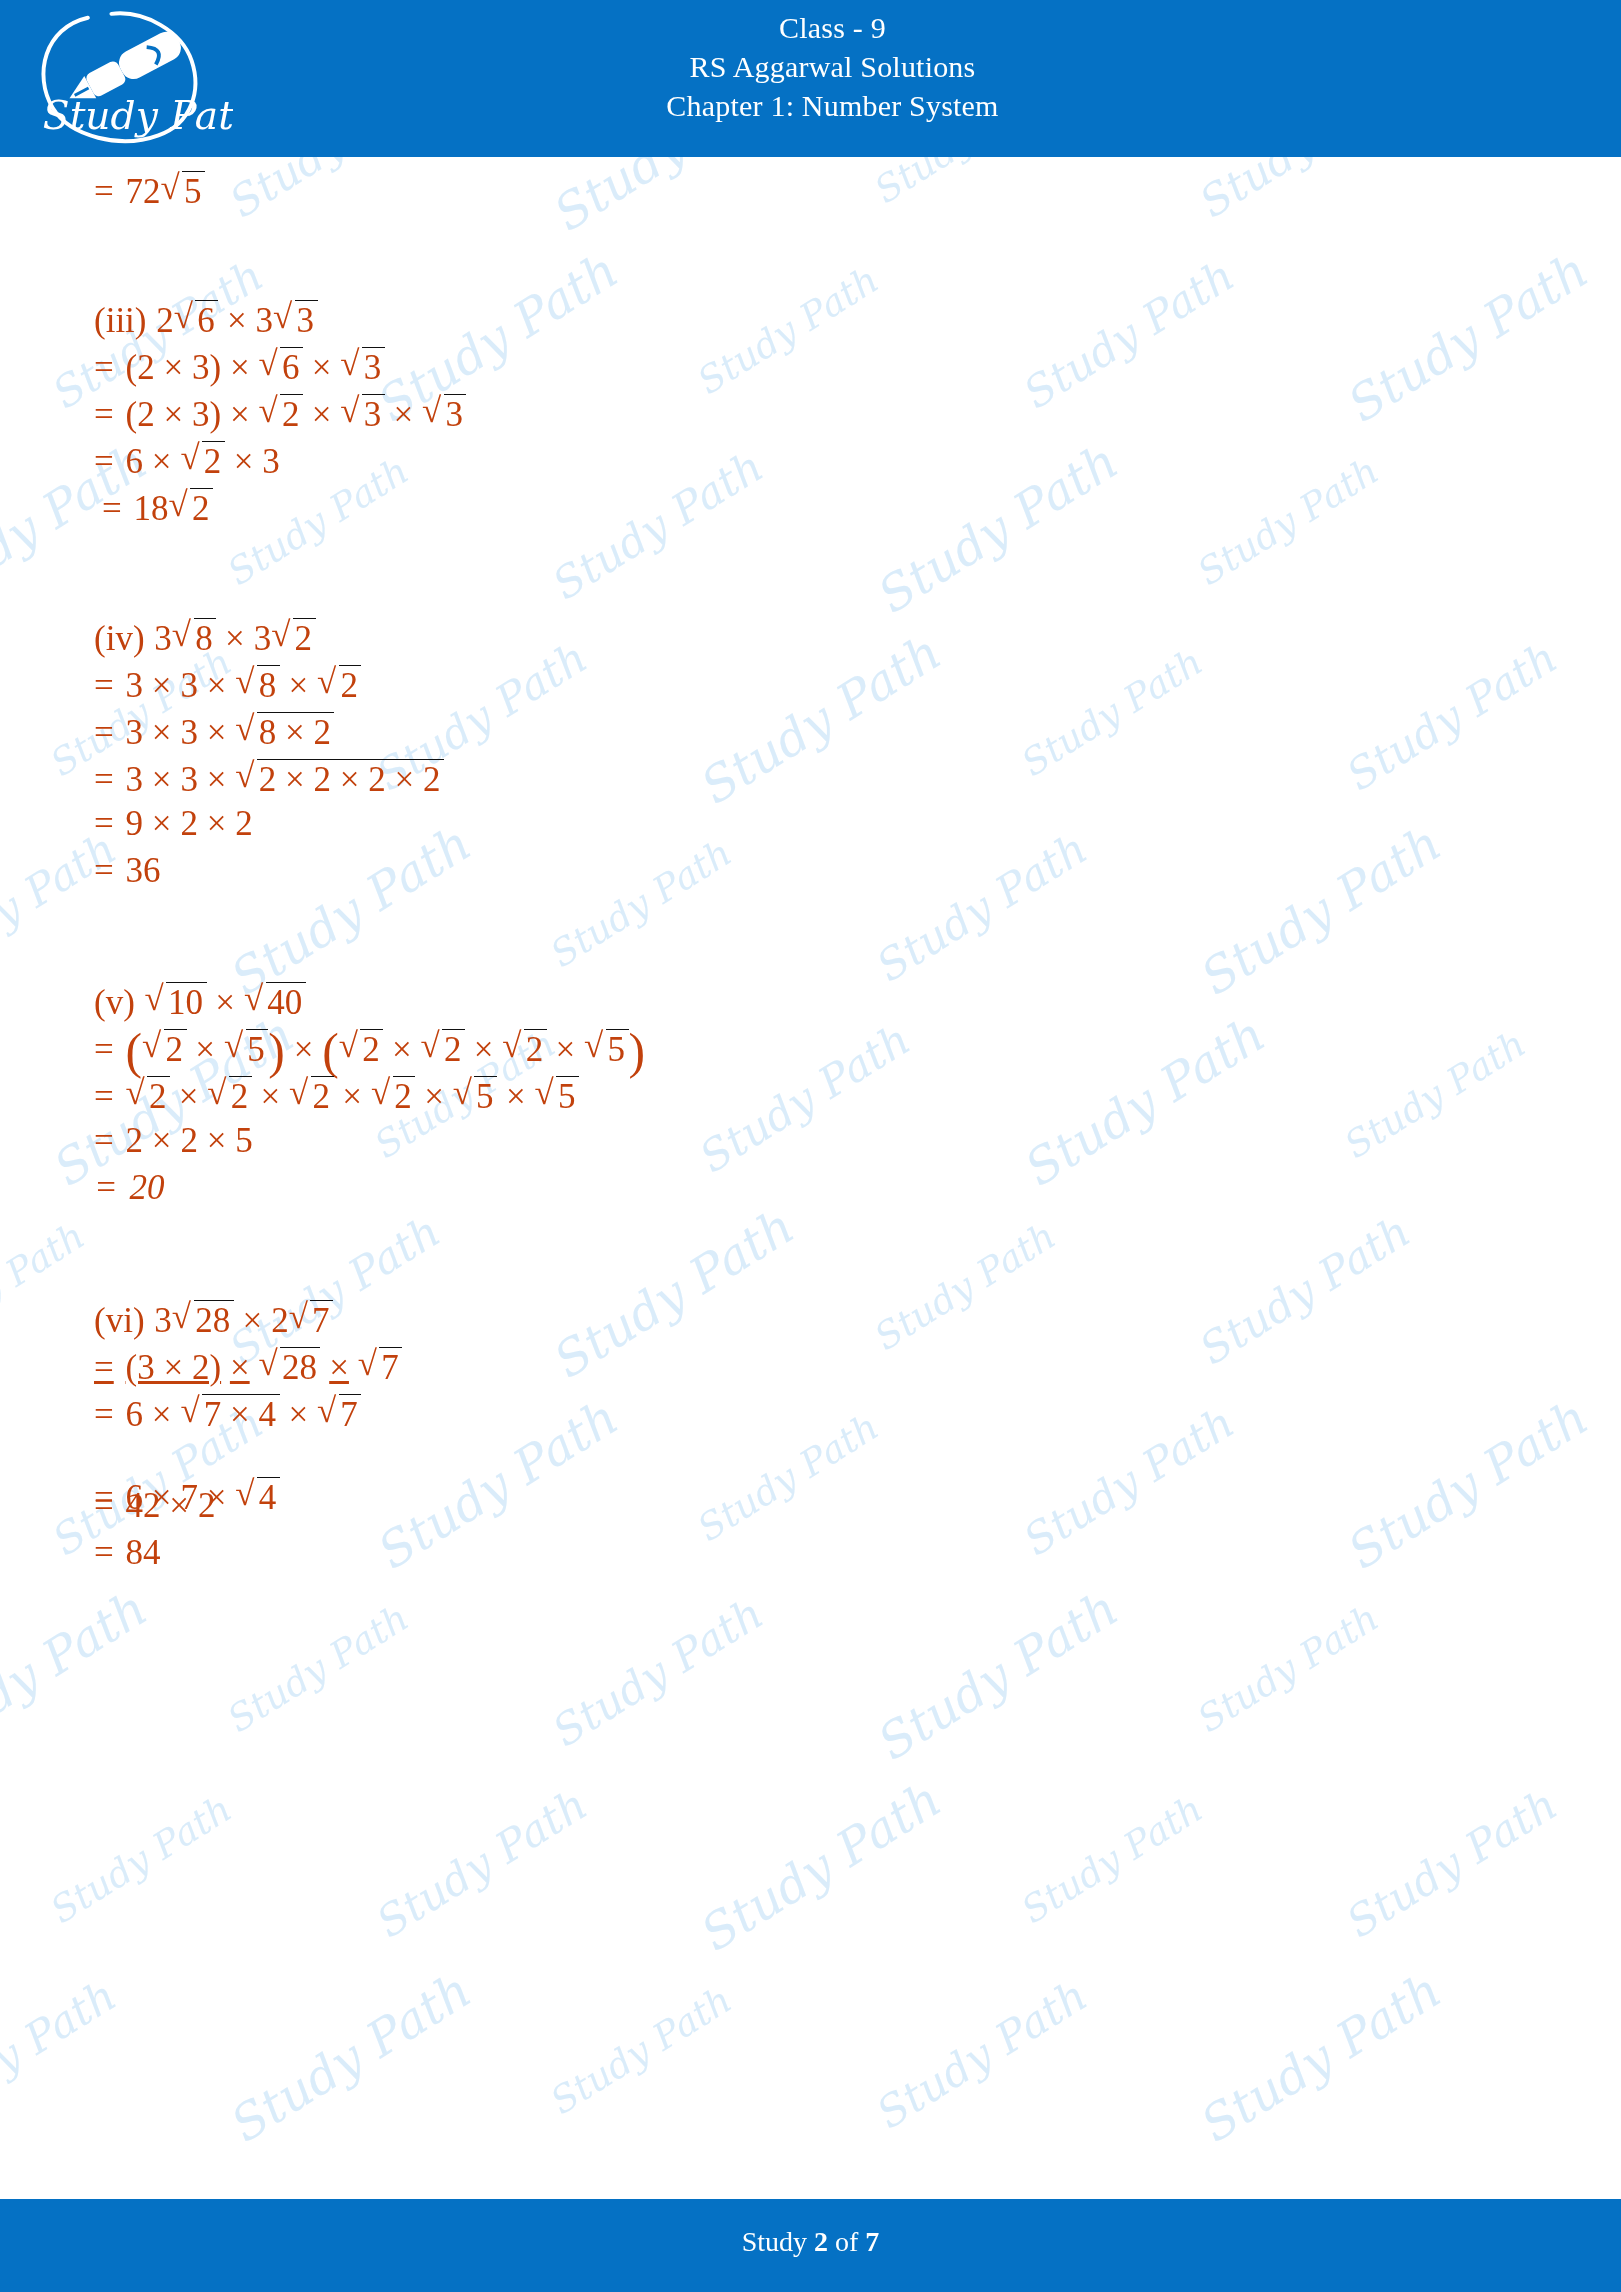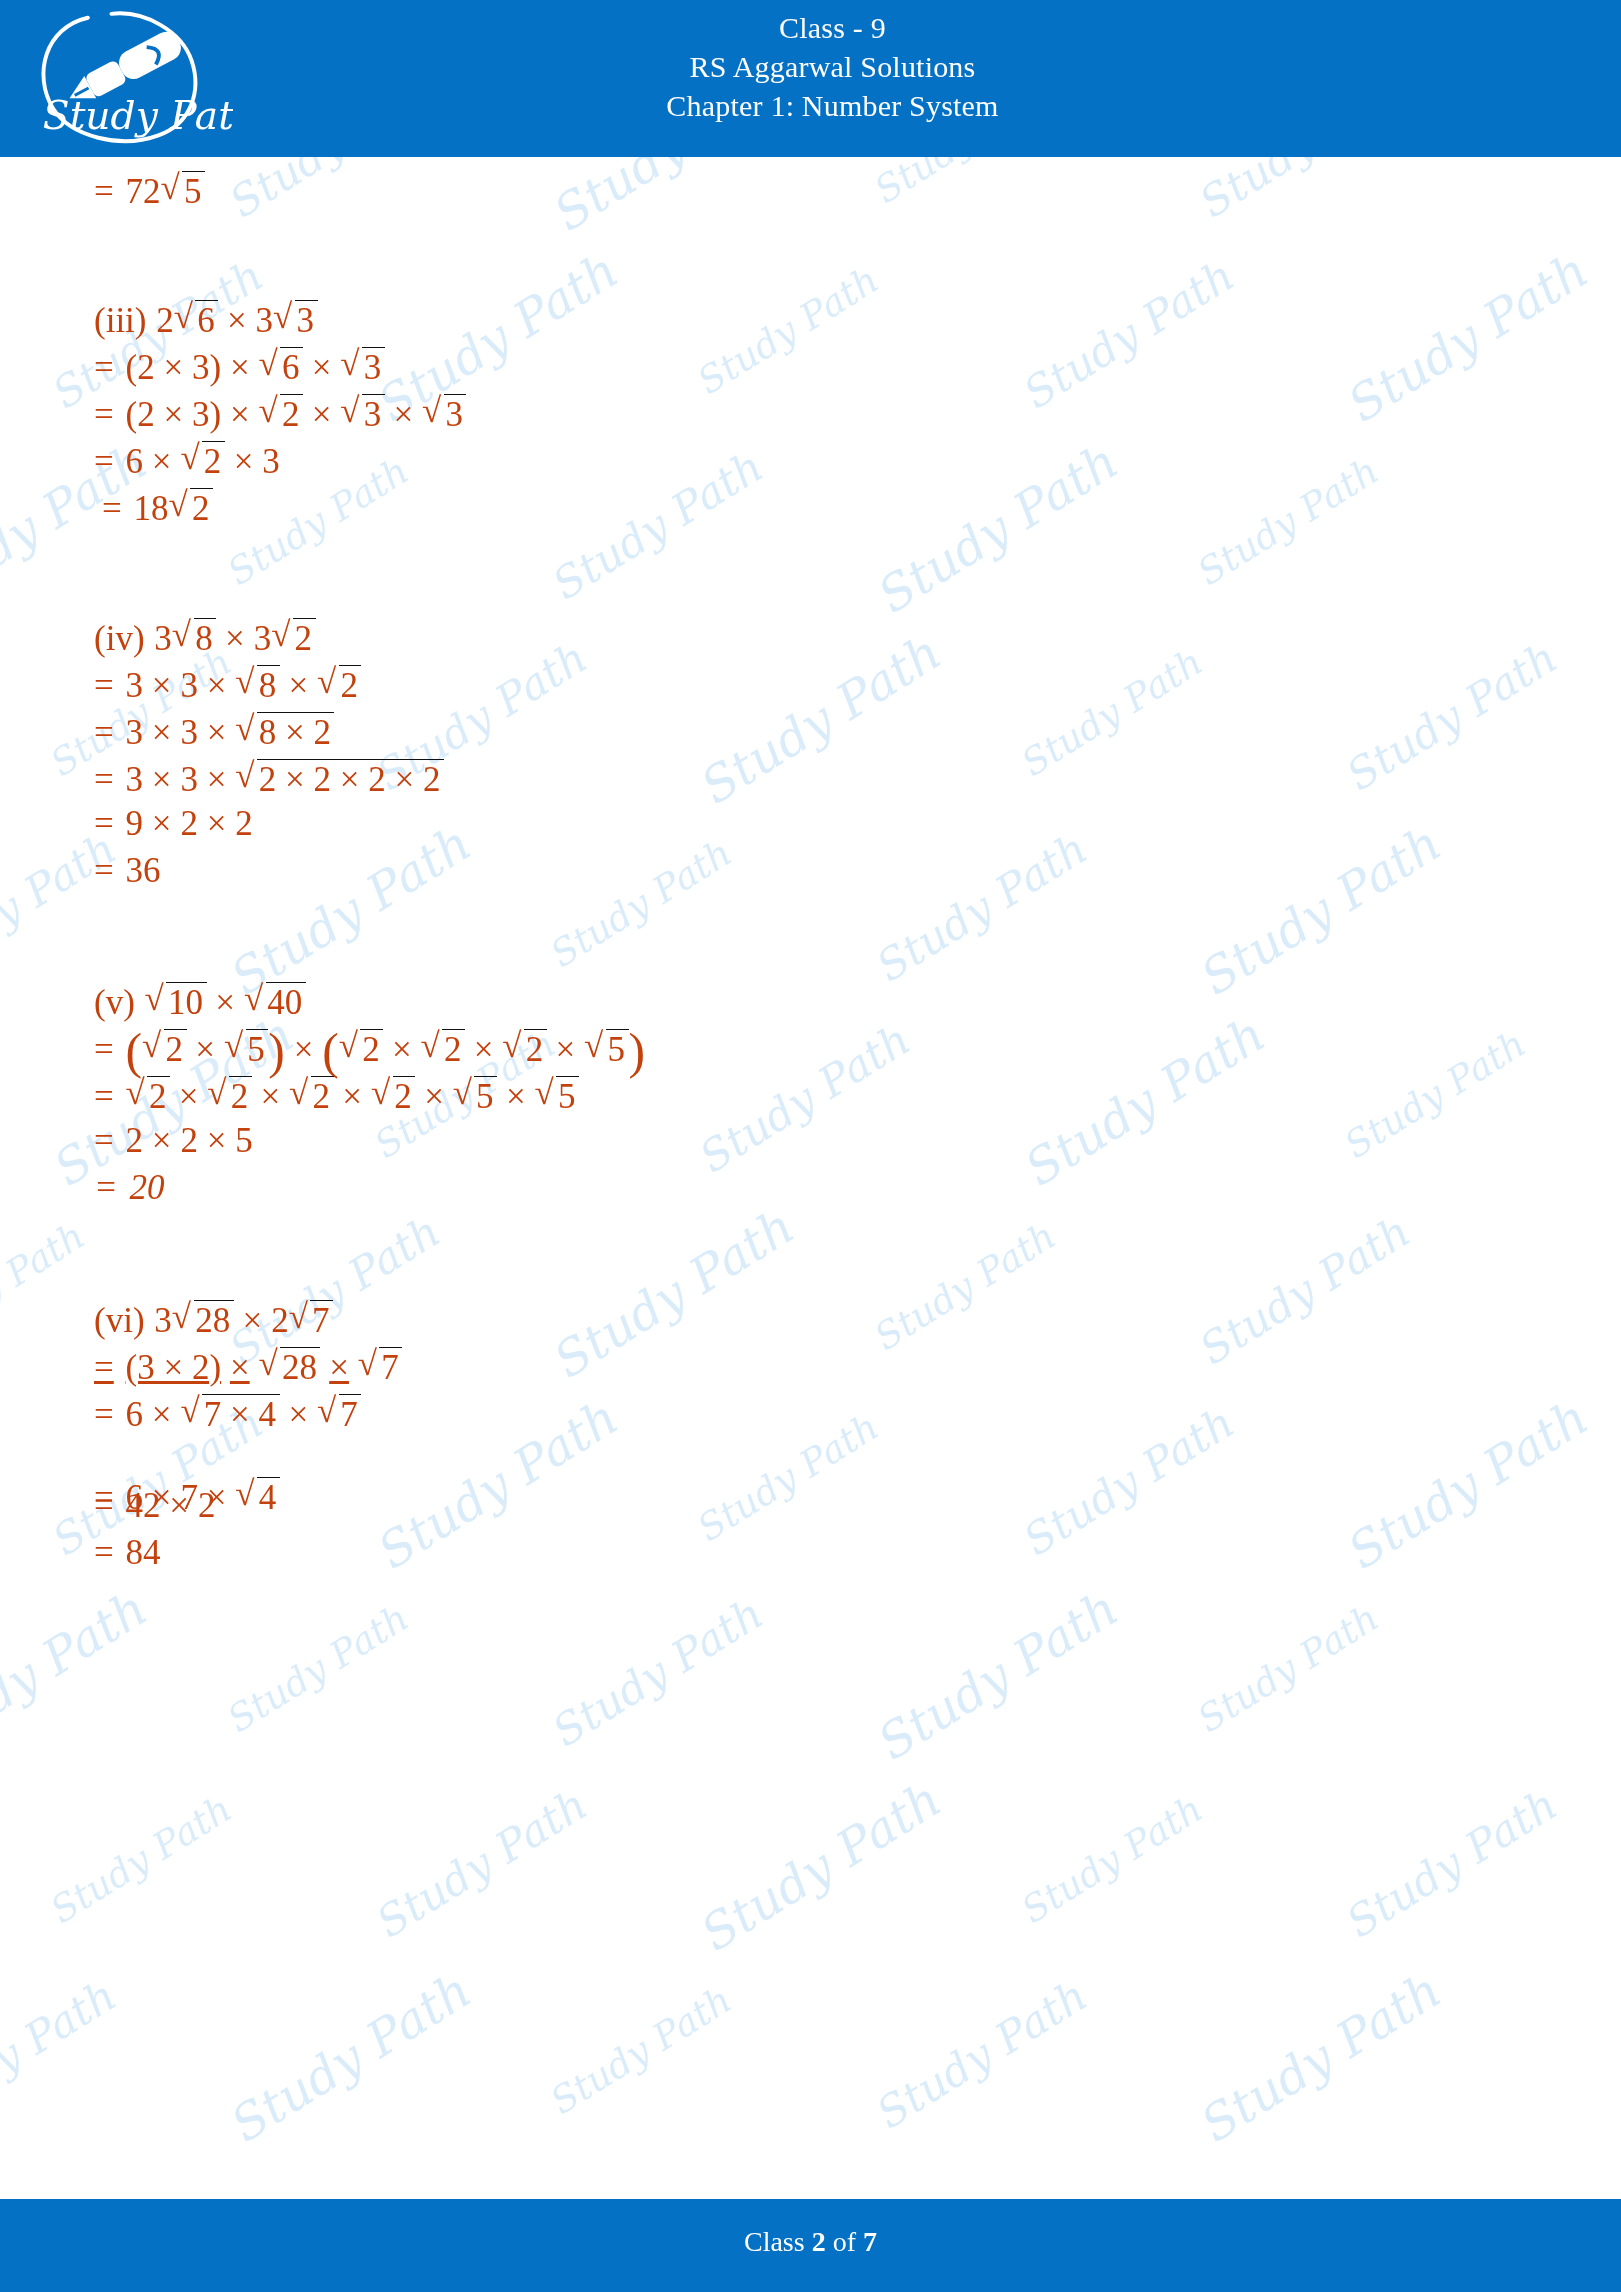--- a/index.html
+++ b/index.html
@@ -266,21 +266,21 @@
         <div class="mline" style="top: 1190px; text-decoration: underline;"><span class="eq">=</span><span>(3 × 2)</span><span class="op">×</span><span class="sqrt"><span class="rad">√</span><span class="radicand">28</span></span><span class="op">×</span><span class="sqrt"><span class="rad">√</span><span class="radicand">7</span></span></div>
         <div class="mline" style="top: 1237px;"><span class="eq">=</span><span>6</span><span class="op">×</span><span class="sqrt"><span class="rad">√</span><span class="radicand">7 × 4</span></span><span class="op">×</span><span class="sqrt"><span class="rad">√</span><span class="radicand">7</span></span></div>
         <div class="mline" style="top: 1304px; margin-top: 16px;"><span class="eq">=</span><span>6</span><span class="op">×</span><span>7</span><span class="op">×</span><span class="sqrt"><span class="rad">√</span><span class="radicand">4</span></span></div>
         <div class="mline" style="top: 1331px;"><span class="eq">=</span><span>42</span><span class="op">×</span><span>2</span></div>
         <div class="mline" style="top: 1378px;"><span class="eq">=</span><span>84</span></div>
       </div>
     </div>
 
   <div class="footer">
     <div class="footer-text">
-      <span>Class</span>
+      <span>Study</span>
       <span class="num">2</span>
       <span>of</span>
       <span class="num">7</span>
     </div>
   </div>
 
 </div>
 
 
 </body></html>

